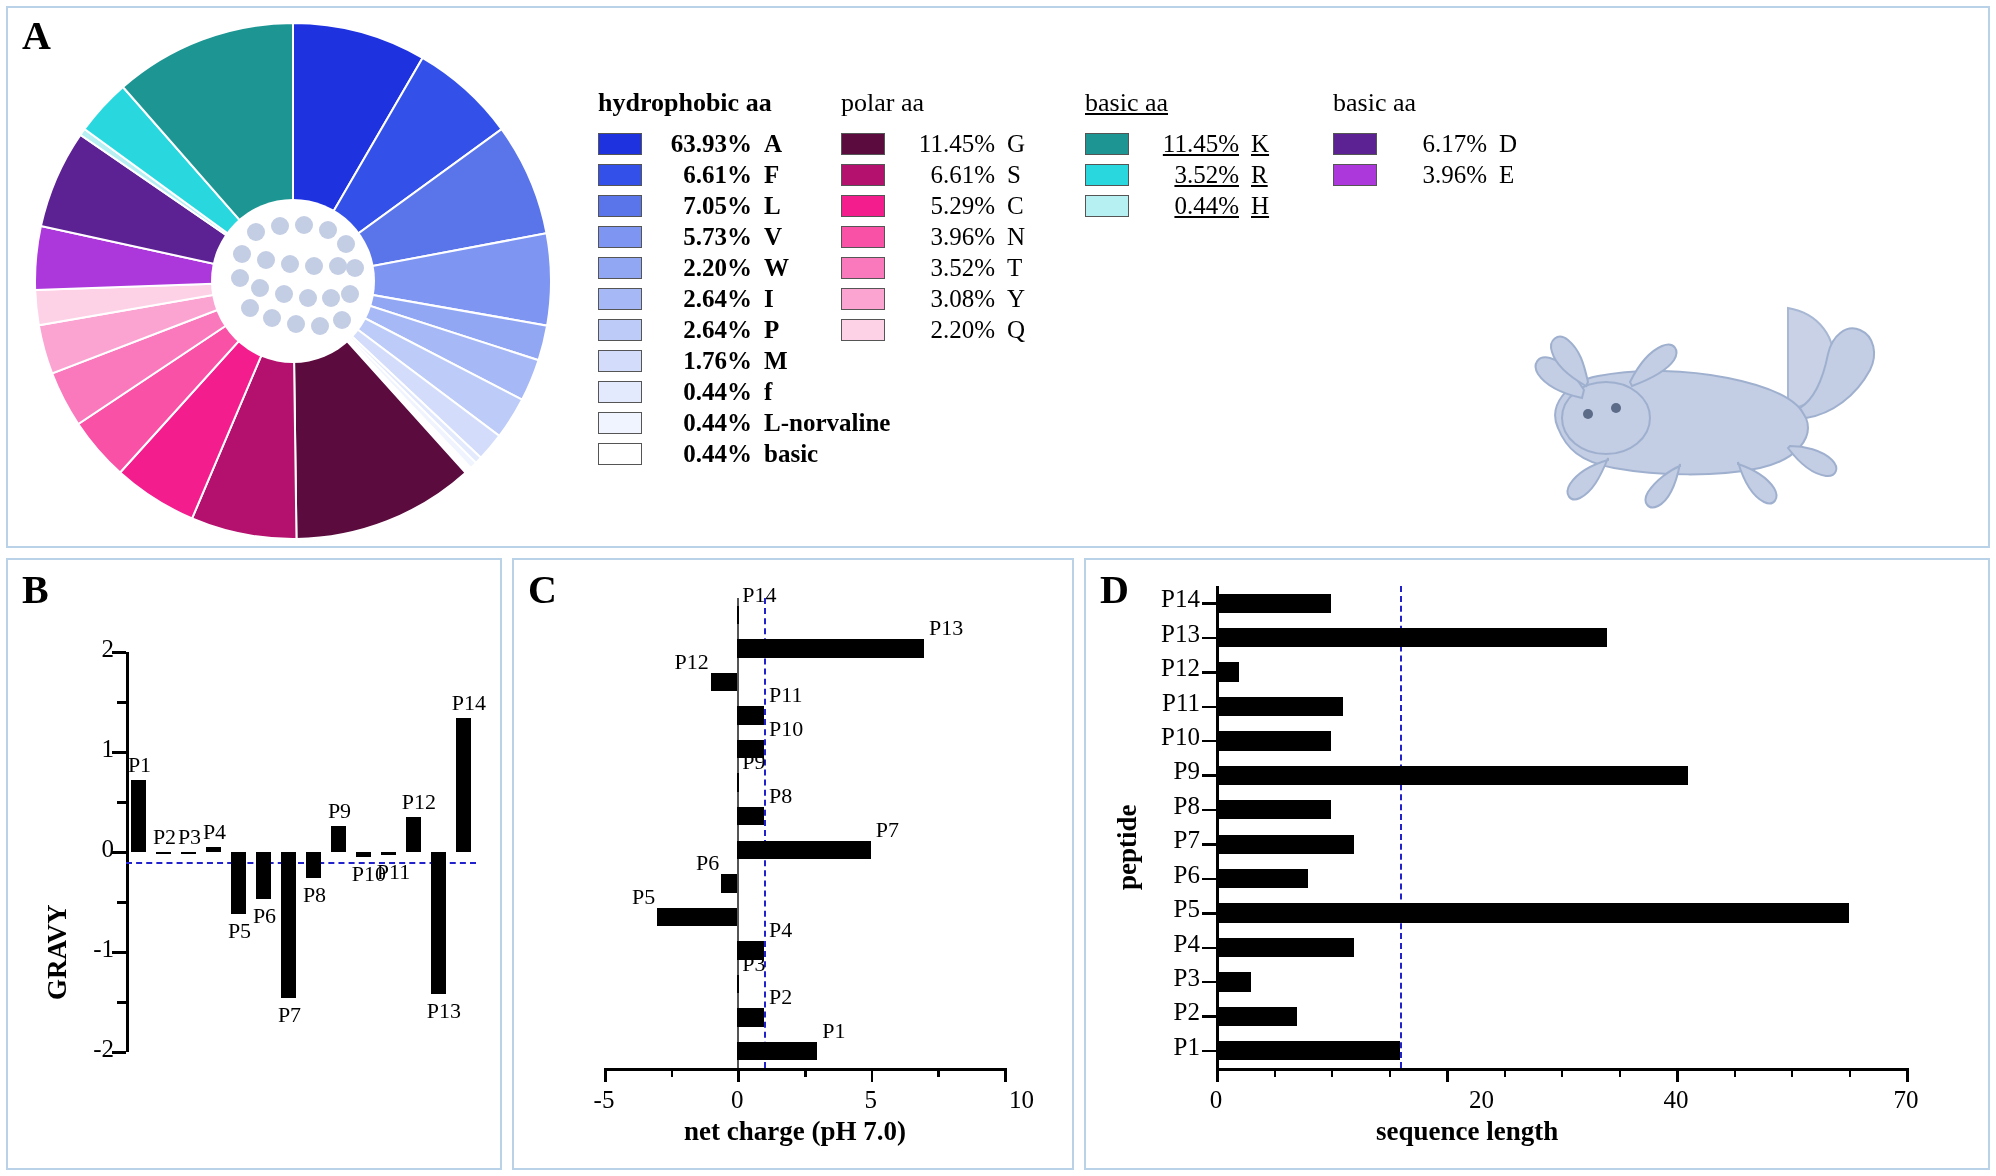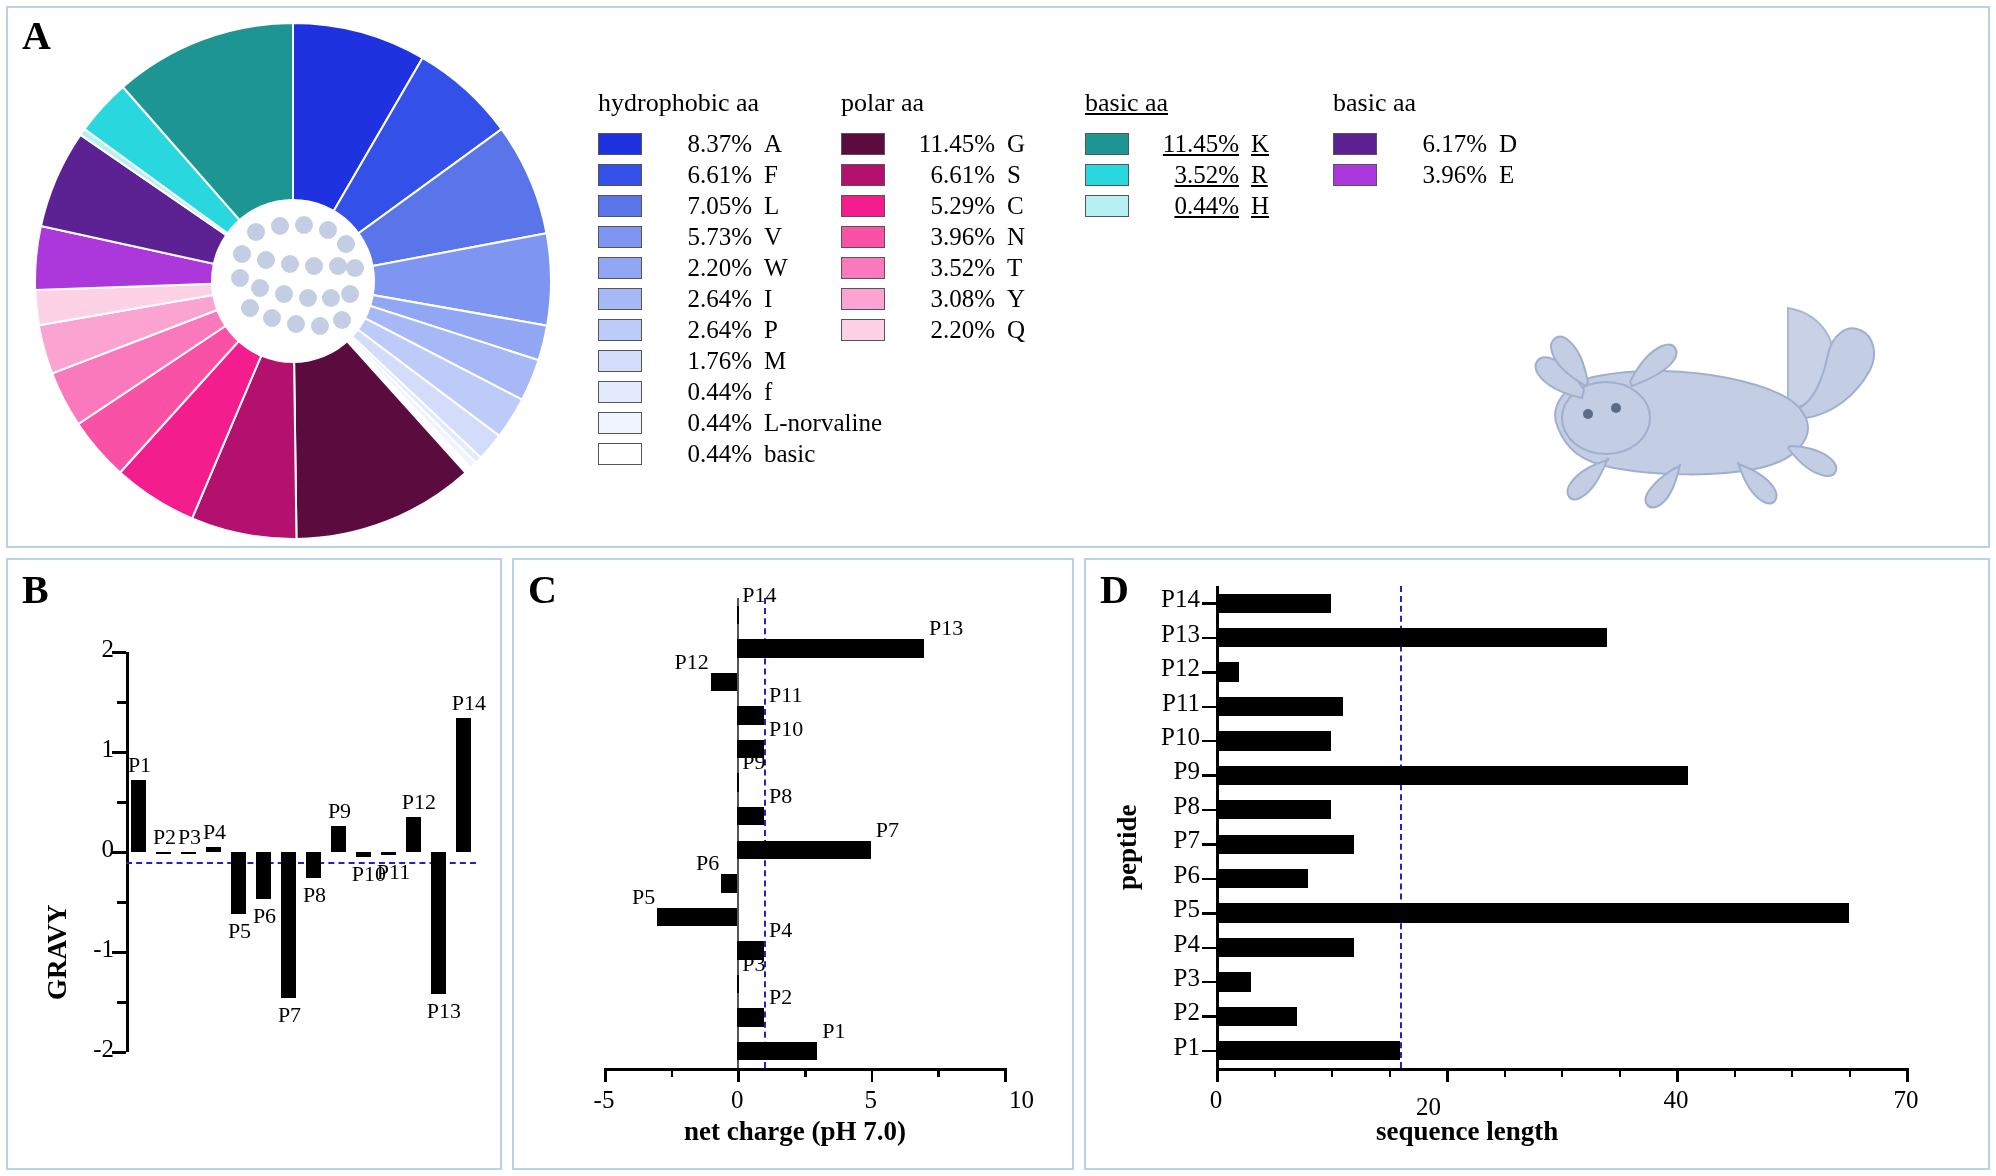--- a/index.html
+++ b/index.html
@@ -20,21 +20,21 @@
   .hole-dots{position:absolute;left:0;top:0;}
 
   
   .legend{position:absolute;}
   .legend-title{font-size:26px;margin-bottom:10px;white-space:nowrap;font-family:"Liberation Serif",serif;}
   .legend-row{display:flex;align-items:center;height:31px;white-space:nowrap;}
   .swatch{width:44px;height:22px;border:1.5px solid #555;box-sizing:border-box;margin-right:14px;flex:none;}
   .lg-pct{font-size:25px;width:96px;text-align:right;font-family:"Liberation Serif",serif;}
   .lg-code{font-size:25px;margin-left:12px;font-family:"Liberation Serif",serif;}
 
-  #legend-hydrophobic{left:590px;top:80px;}
+  #legend-hydrophobic{left:590px;top:80px;font-weight:bold;}
   #legend-polar{left:1e0px;top:80px;}
   #legend-polar{left:833px;top:80px;}
   #legend-basic{left:1077px;top:80px;text-decoration:underline;}
   #legend-acidic{left:1325px;top:80px;}
 
   
   .axolotl{position:absolute;left:1480px;top:270px;width:420px;height:240px;}
 
   
   .plot{position:absolute;}
@@ -112,21 +112,21 @@
             <circle cx="314" cy="304" r="9"></circle>
         </g>
       </svg>
     </div>
 
     <div class="legend" id="legend-hydrophobic">
       <div class="legend-title">hydrophobic aa</div>
       <div class="legend-rows">
           <div class="legend-row">
             <span class="swatch" style="background: rgb(31, 50, 224);"></span>
-            <span class="lg-pct">8.37%</span>
+            <span class="lg-pct">63.93%</span>
             <span class="lg-code">A</span>
           </div>
           <div class="legend-row">
             <span class="swatch" style="background: rgb(51, 80, 232);"></span>
             <span class="lg-pct">6.61%</span>
             <span class="lg-code">F</span>
           </div>
           <div class="legend-row">
             <span class="swatch" style="background: rgb(90, 116, 234);"></span>
             <span class="lg-pct">7.05%</span>
@@ -378,21 +378,21 @@
     <div class="panel-letter" style="left:14px;top:6px;">D</div>
     <div class="plot" id="plot-d" style="left:0;top:0;width:906px;height:612px;">
         <div class="axis-line" style="left:130px;top:508px;width:692px;height:2.5px;"></div>
         <div class="axis-line" style="left:130px;top:26px;width:2.5px;height:482px;"></div>
         <div class="tick" style="left:130px;top:508px;width:2.5px;height:14px;"></div>
         <div class="ticklabel" style="left:100px;top:526px;width:60px;text-align:center;">0</div>
         <div class="tick" style="left:187.5px;top:508px;width:2px;height:9px;"></div>
         <div class="tick" style="left:245px;top:508px;width:2px;height:9px;"></div>
         <div class="tick" style="left:302.5px;top:508px;width:2px;height:9px;"></div>
         <div class="tick" style="left:360px;top:508px;width:2.5px;height:14px;"></div>
-        <div class="ticklabel" style="left:330px;top:526px;width:60px;text-align:left;margin-top:7px;">20</div>
+        <div class="ticklabel" style="left:348px;top:526px;width:60px;text-align:right;">20</div>
         <div class="tick" style="left:417.5px;top:508px;width:2px;height:9px;"></div>
         <div class="tick" style="left:475px;top:508px;width:2px;height:9px;"></div>
         <div class="tick" style="left:532.5px;top:508px;width:2px;height:9px;"></div>
         <div class="tick" style="left:590px;top:508px;width:2.5px;height:14px;"></div>
         <div class="ticklabel" style="left:560px;top:526px;width:60px;text-align:center;">40</div>
         <div class="tick" style="left:647.5px;top:508px;width:2px;height:9px;"></div>
         <div class="tick" style="left:705px;top:508px;width:2px;height:9px;"></div>
         <div class="tick" style="left:762.5px;top:508px;width:2px;height:9px;"></div>
         <div class="tick" style="left:820px;top:508px;width:2.5px;height:14px;"></div>
         <div class="ticklabel" style="left:790px;top:526px;width:60px;text-align:center;">70</div>

